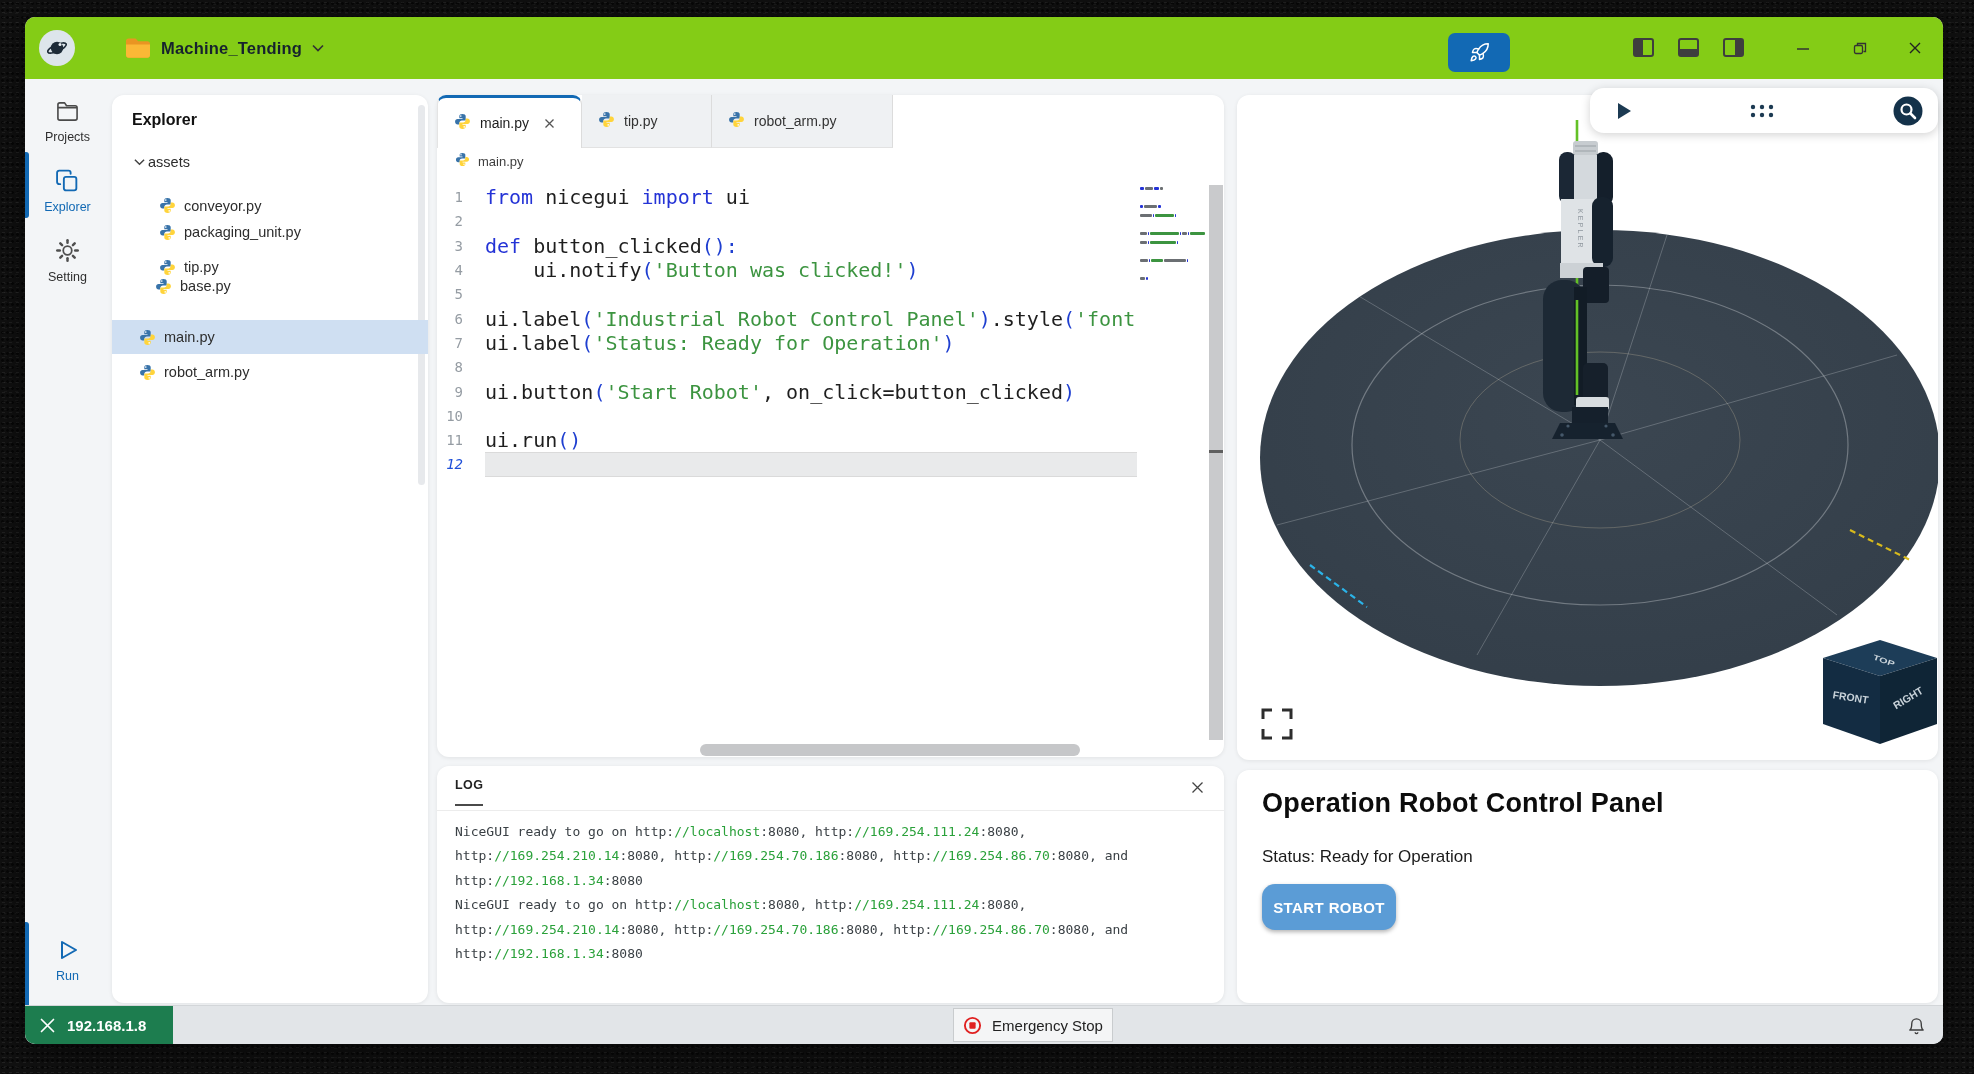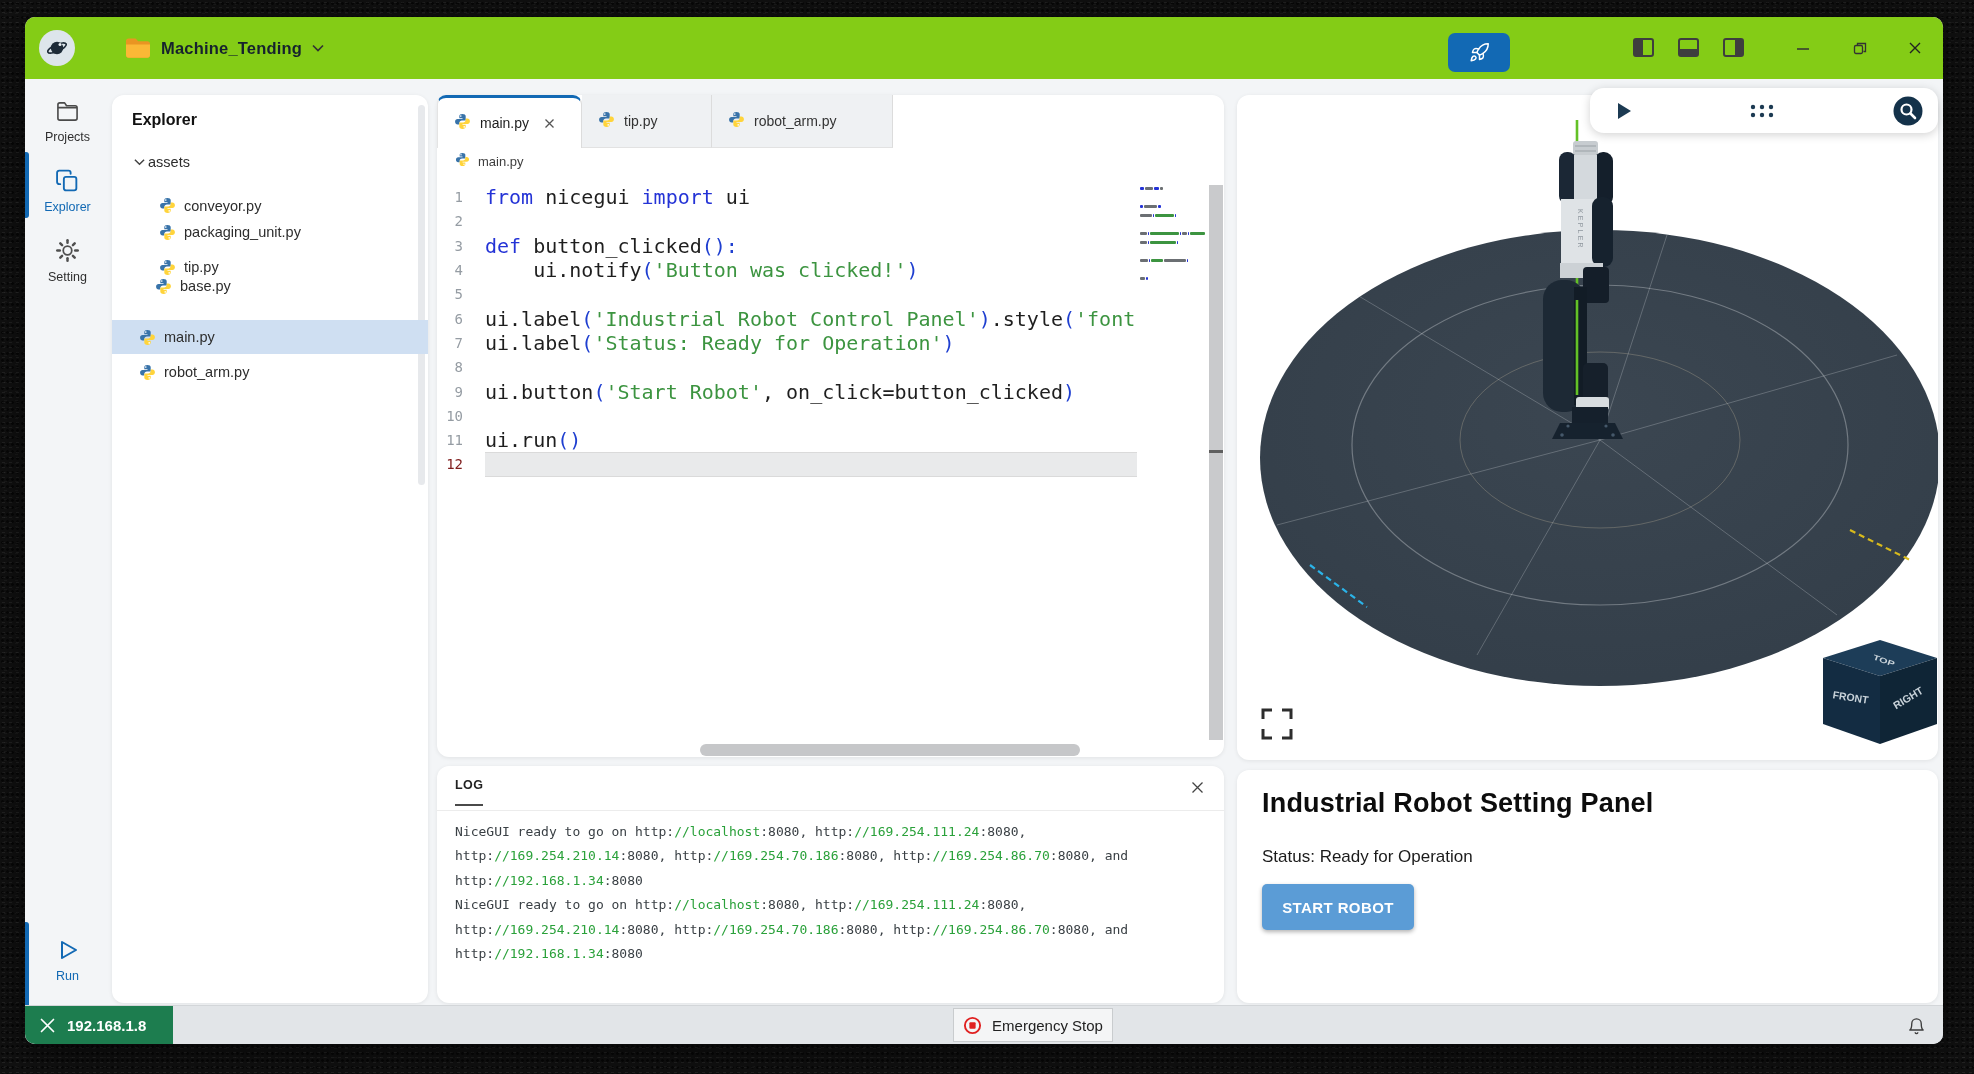--- a/index.html
+++ b/index.html
@@ -49,21 +49,21 @@
   .tab{position:absolute;top:0;height:53px;display:flex;align-items:center;gap:9px;padding:0 16px;box-sizing:border-box;
     font-size:14px;color:#333;background:#eff1f3;border-right:1px solid #dcdcdc;border-bottom:1px solid #e2e2e2;cursor:pointer;}
   .tab.active{background:#fff;border-top:3px solid var(--accent);border-left:1px solid #e4e4e4;border-bottom:none;
     border-radius:9px 9px 0 0;color:#1d1d1d;}
   .breadcrumb{position:absolute;left:18px;top:57px;display:flex;align-items:center;gap:8px;font-size:13px;color:#3f3f3f;}
   .code-area{position:absolute;left:0;top:90px;width:700px;}
   .code-line{display:flex;height:24.3px;align-items:center;}
   .ln{width:48px;text-align:right;padding-right:22px;box-sizing:border-box;
       font-family:"DejaVu Sans Mono",monospace;font-size:14px;color:#959ca3;flex:none;}
   .lc{flex:1;font-family:"DejaVu Sans Mono",monospace;font-size:20px;white-space:pre;overflow:hidden;color:#1e1e1e;height:100%;display:flex;align-items:center;}
-  .code-line.current .ln{color:#7f1d1d;}
+  .code-line.current .ln{color:#1d4ed8;font-style:italic;}
   .code-line.current .lc{background:#e9eaeb;border-top:1px solid #dadada;border-bottom:1px solid #dadada;box-sizing:border-box;}
   .tok-kw{color:#2433d6;}  .tok-str{color:#3c9440;}  .tok-pn{color:#1f3fd0;}  .tok-pl{color:#1e1e1e;}
   .minimap{position:absolute;left:703px;top:92px;width:66px;}
   .mm-line{height:9px;display:flex;align-items:flex-start;gap:1px;}
   .mm-line i{display:block;height:2.6px;border-radius:1px;}
   .vscroll{position:absolute;left:772px;top:90px;width:14px;height:555px;background:#c9cacc;}
   .vscroll .mark{position:absolute;left:0;width:100%;top:265px;height:3px;background:#5f5f5f;}
   .hscroll{position:absolute;left:263px;top:649px;width:380px;height:12px;border-radius:6px;background:#c6c7c9;}
   
   .logcard{left:412px;top:749px;width:787px;height:237px;}
@@ -75,21 +75,21 @@
   .log-line{font-family:"DejaVu Sans Mono",monospace;font-size:13px;line-height:24.4px;white-space:pre;overflow:hidden;}
   .seg-d{color:#3a4045;} .seg-g{color:var(--log-green);}
   
   .viewer{left:1212px;top:78px;width:701px;height:665px;overflow:hidden;}
   .pill{position:absolute;left:1565px;top:71px;width:348px;height:45px;border-radius:14px;background:#fff;
     box-shadow:0 2px 10px rgba(0,0,0,.18);display:flex;align-items:center;z-index:5;}
   
   .cpanel{left:1212px;top:753px;width:701px;height:233px;}
   .cp-heading{position:absolute;left:25px;top:18px;font-size:27px;font-weight:bold;color:#0c0c0c;letter-spacing:.2px;}
   .cp-status{position:absolute;left:25px;top:77px;font-size:17px;color:#1b1b1b;}
-  .cp-btn{position:absolute;left:25px;top:114px;width:152px;height:46px;border-radius:5px;background:var(--button-blue);
+  .cp-btn{position:absolute;left:25px;top:114px;width:134px;height:46px;border-radius:13px;background:var(--button-blue);
     color:#fff;font-weight:bold;font-size:15px;letter-spacing:.4px;display:flex;align-items:center;justify-content:center;
     box-shadow:0 2px 4px rgba(0,0,0,.3);cursor:pointer;}
   
   .statusbar{position:absolute;left:0;top:988px;width:100%;height:39px;background:#e2e5e8;border-top:1px solid #d3d6d9;box-sizing:border-box;}
   .conn{position:absolute;left:0;top:0;height:100%;width:148px;background:var(--status-green);display:flex;align-items:center;gap:11px;
     padding-left:14px;box-sizing:border-box;cursor:pointer;}
   .conn-ip{color:#fff;font-weight:bold;font-size:15px;}
   .estop{position:absolute;left:928px;top:2px;width:160px;height:34px;background:#f4f5f6;border:1px solid #c9ccce;
     display:flex;align-items:center;gap:10px;justify-content:center;font-size:15px;color:#222;cursor:pointer;box-sizing:border-box;}
   .bell{position:absolute;left:1878px;top:7px;width:26px;height:26px;display:flex;align-items:center;justify-content:center;cursor:pointer;}
@@ -527,21 +527,21 @@
         </g>
       </svg>
       <svg width="32" height="32" viewBox="0 0 32 32" style="margin-right:14px;">
         <circle cx="16" cy="16" r="14.5" fill="#14324a"></circle>
         <circle cx="14.5" cy="14.5" r="5" fill="none" stroke="#fff" stroke-width="2.2"></circle>
         <line x1="18.5" y1="18.5" x2="23" y2="23" stroke="#fff" stroke-width="2.6" stroke-linecap="round"></line>
       </svg>
     </div>
 
     <div class="card cpanel">
-      <div class="cp-heading">Industrial Robot Setting Panel</div>
+      <div class="cp-heading">Operation Robot Control Panel</div>
       <div class="cp-status">Status: Ready for Operation</div>
       <div class="cp-btn">START ROBOT</div>
     </div>
 
     <div class="statusbar">
       <div class="conn">
         <svg width="17" height="17" viewBox="0 0 17 17">
           <path d="M2.5 2.5l12 12M14.5 2.5l-12 12" stroke="#fff" stroke-width="1.7" stroke-linecap="round"></path>
         </svg>
         <span class="conn-ip">192.168.1.8</span>

